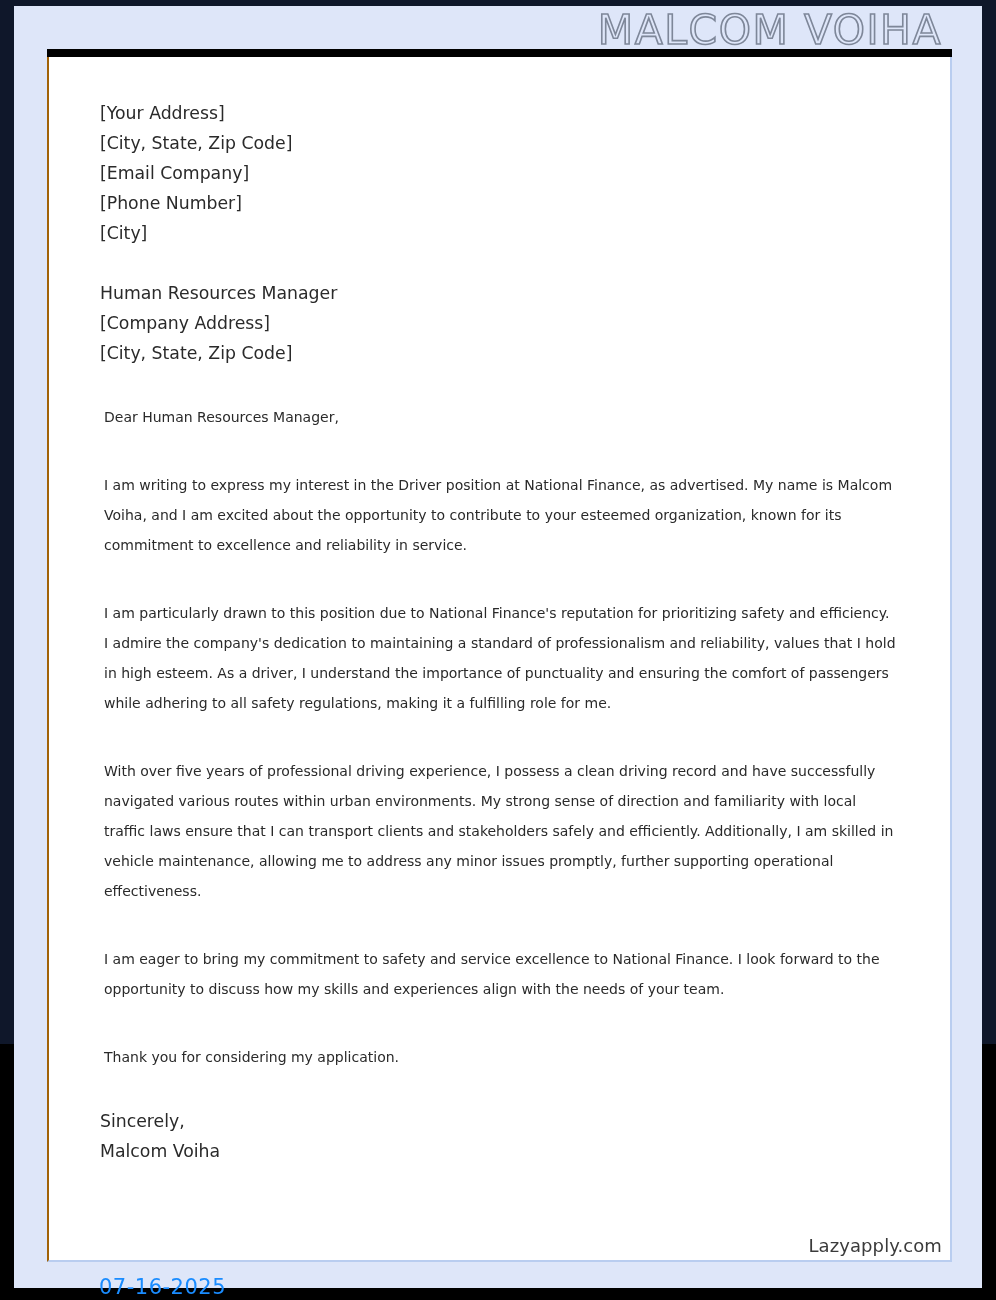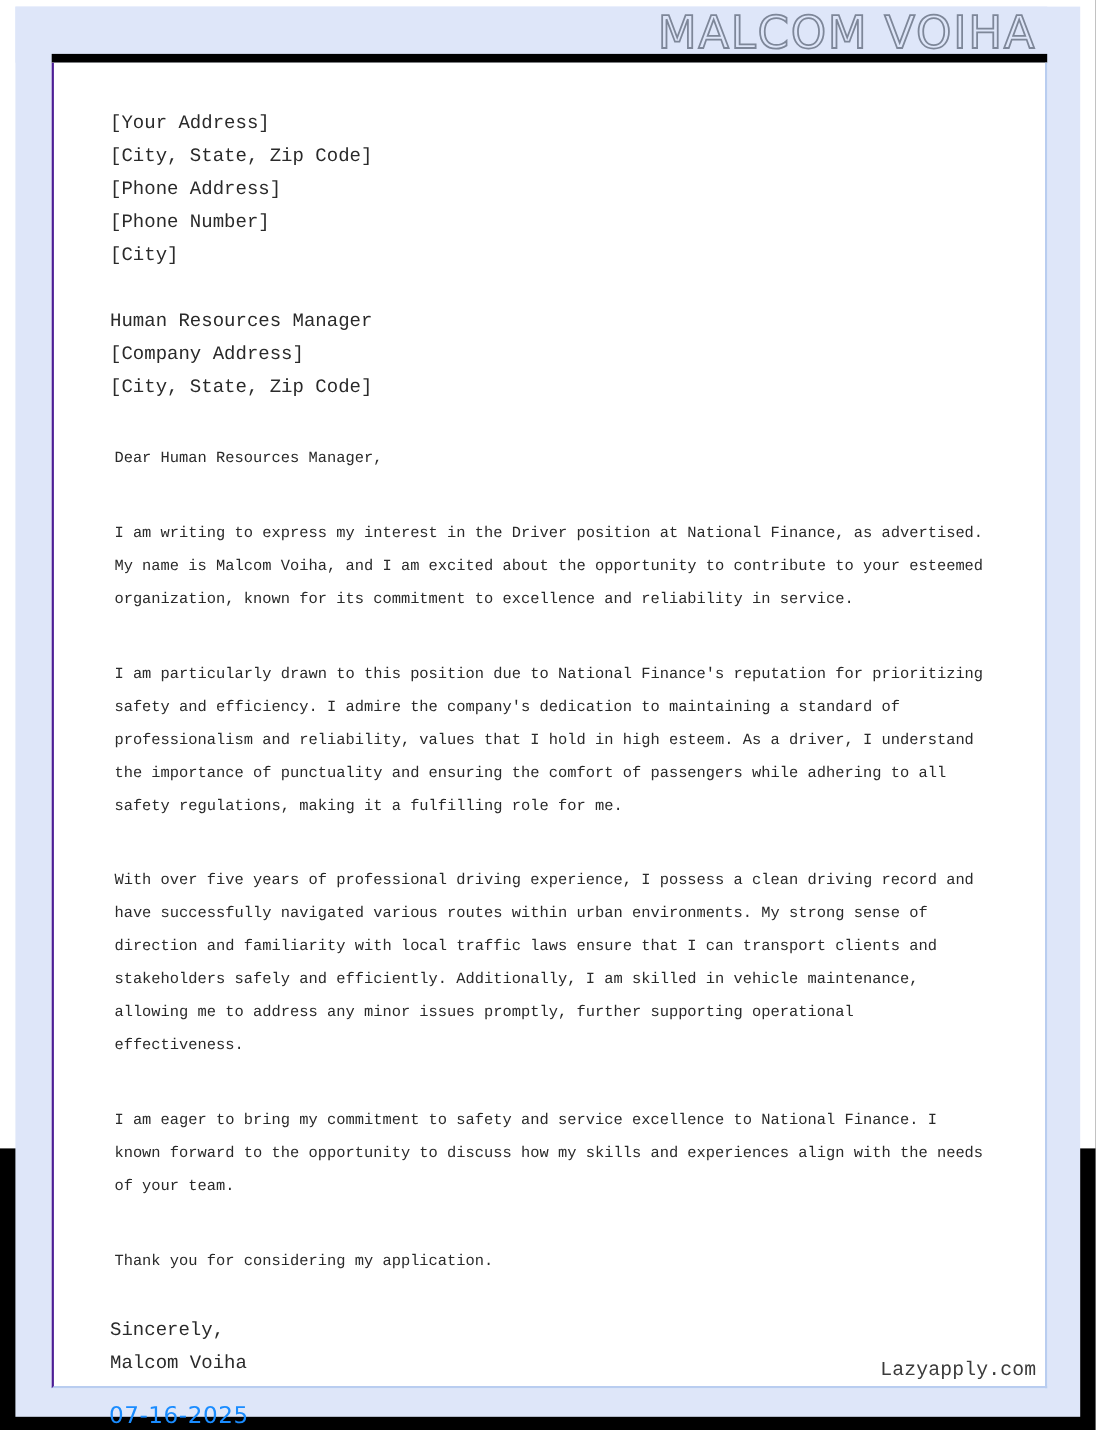--- a/index.html
+++ b/index.html
@@ -15,21 +15,21 @@
     overflow: hidden;
   }
 
   
   #doc-frame {
     position: absolute;
     left: 0;
     top: 0;
     width: 996px;
     height: 1044px;
-    background: #ffffff;
+    background: #0f172a;
   }
   #doc-mat {
     position: absolute;
     left: 14px;
     top: 6px;
     width: 968px;
     height: 1282px;
     background: #dee6f9;
   }
 
@@ -66,25 +66,24 @@
   }
 
   
   #letter-page {
     position: absolute;
     left: 47px;
     top: 57px;
     width: 905px;
     height: 1205px;
     background: #ffffff;
-    border-left: 2px solid #4c1d95;
+    border-left: 2px solid #a16207;
     border-right: 2px solid #b9cdf0;
     border-bottom: 2px solid #b9cdf0;
     overflow: hidden;
-    font-family: Liberation Mono, monospace;
   }
 
   #letter-body {
     position: absolute;
     left: 51px;
     top: 41px;
     width: 800px;
     font-size: 17.3px;
     line-height: 30px;
     color: #2a2a2a;
@@ -137,21 +136,21 @@
   </div>
   <div id="header-rule"></div>
 
   <div id="letter-page">
 
     <div id="letter-body">
 
       <div>
         <span class="addr-line">[Your Address]</span>
         <span class="addr-line">[City, State, Zip Code]</span>
-        <span class="addr-line">[Phone Address]</span>
+        <span class="addr-line">[Email Company]</span>
         <span class="addr-line">[Phone Number]</span>
         <span class="addr-line">[City]</span>
       </div>
 
       <div class="blk-gap"></div>
 
       <div>
         <span class="addr-line">Human Resources Manager</span>
         <span class="addr-line">[Company Address]</span>
         <span class="addr-line">[City, State, Zip Code]</span>
@@ -165,21 +164,21 @@
 
       <p class="para">I am writing to express my interest in the Driver position at National Finance, as advertised. My name is Malcom Voiha, and I am excited about the opportunity to contribute to your esteemed organization, known for its commitment to excellence and reliability in service.</p>
       <div class="blk-gap"></div>
 
       <p class="para">I am particularly drawn to this position due to National Finance's reputation for prioritizing safety and efficiency. I admire the company's dedication to maintaining a standard of professionalism and reliability, values that I hold in high esteem. As a driver, I understand the importance of punctuality and ensuring the comfort of passengers while adhering to all safety regulations, making it a fulfilling role for me.</p>
       <div class="blk-gap"></div>
 
       <p class="para">With over five years of professional driving experience, I possess a clean driving record and have successfully navigated various routes within urban environments. My strong sense of direction and familiarity with local traffic laws ensure that I can transport clients and stakeholders safely and efficiently. Additionally, I am skilled in vehicle maintenance, allowing me to address any minor issues promptly, further supporting operational effectiveness.</p>
       <div class="blk-gap"></div>
 
-      <p class="para">I am eager to bring my commitment to safety and service excellence to National Finance. I known forward to the opportunity to discuss how my skills and experiences align with the needs of your team.</p>
+      <p class="para">I am eager to bring my commitment to safety and service excellence to National Finance. I look forward to the opportunity to discuss how my skills and experiences align with the needs of your team.</p>
       <div class="blk-gap"></div>
 
       <p class="para">Thank you for considering my application.</p>
       <div class="blk-gap"></div>
 
       <div>
         <span class="sign-line">Sincerely,</span>
         <span class="sign-line">Malcom Voiha</span>
       </div>
 

